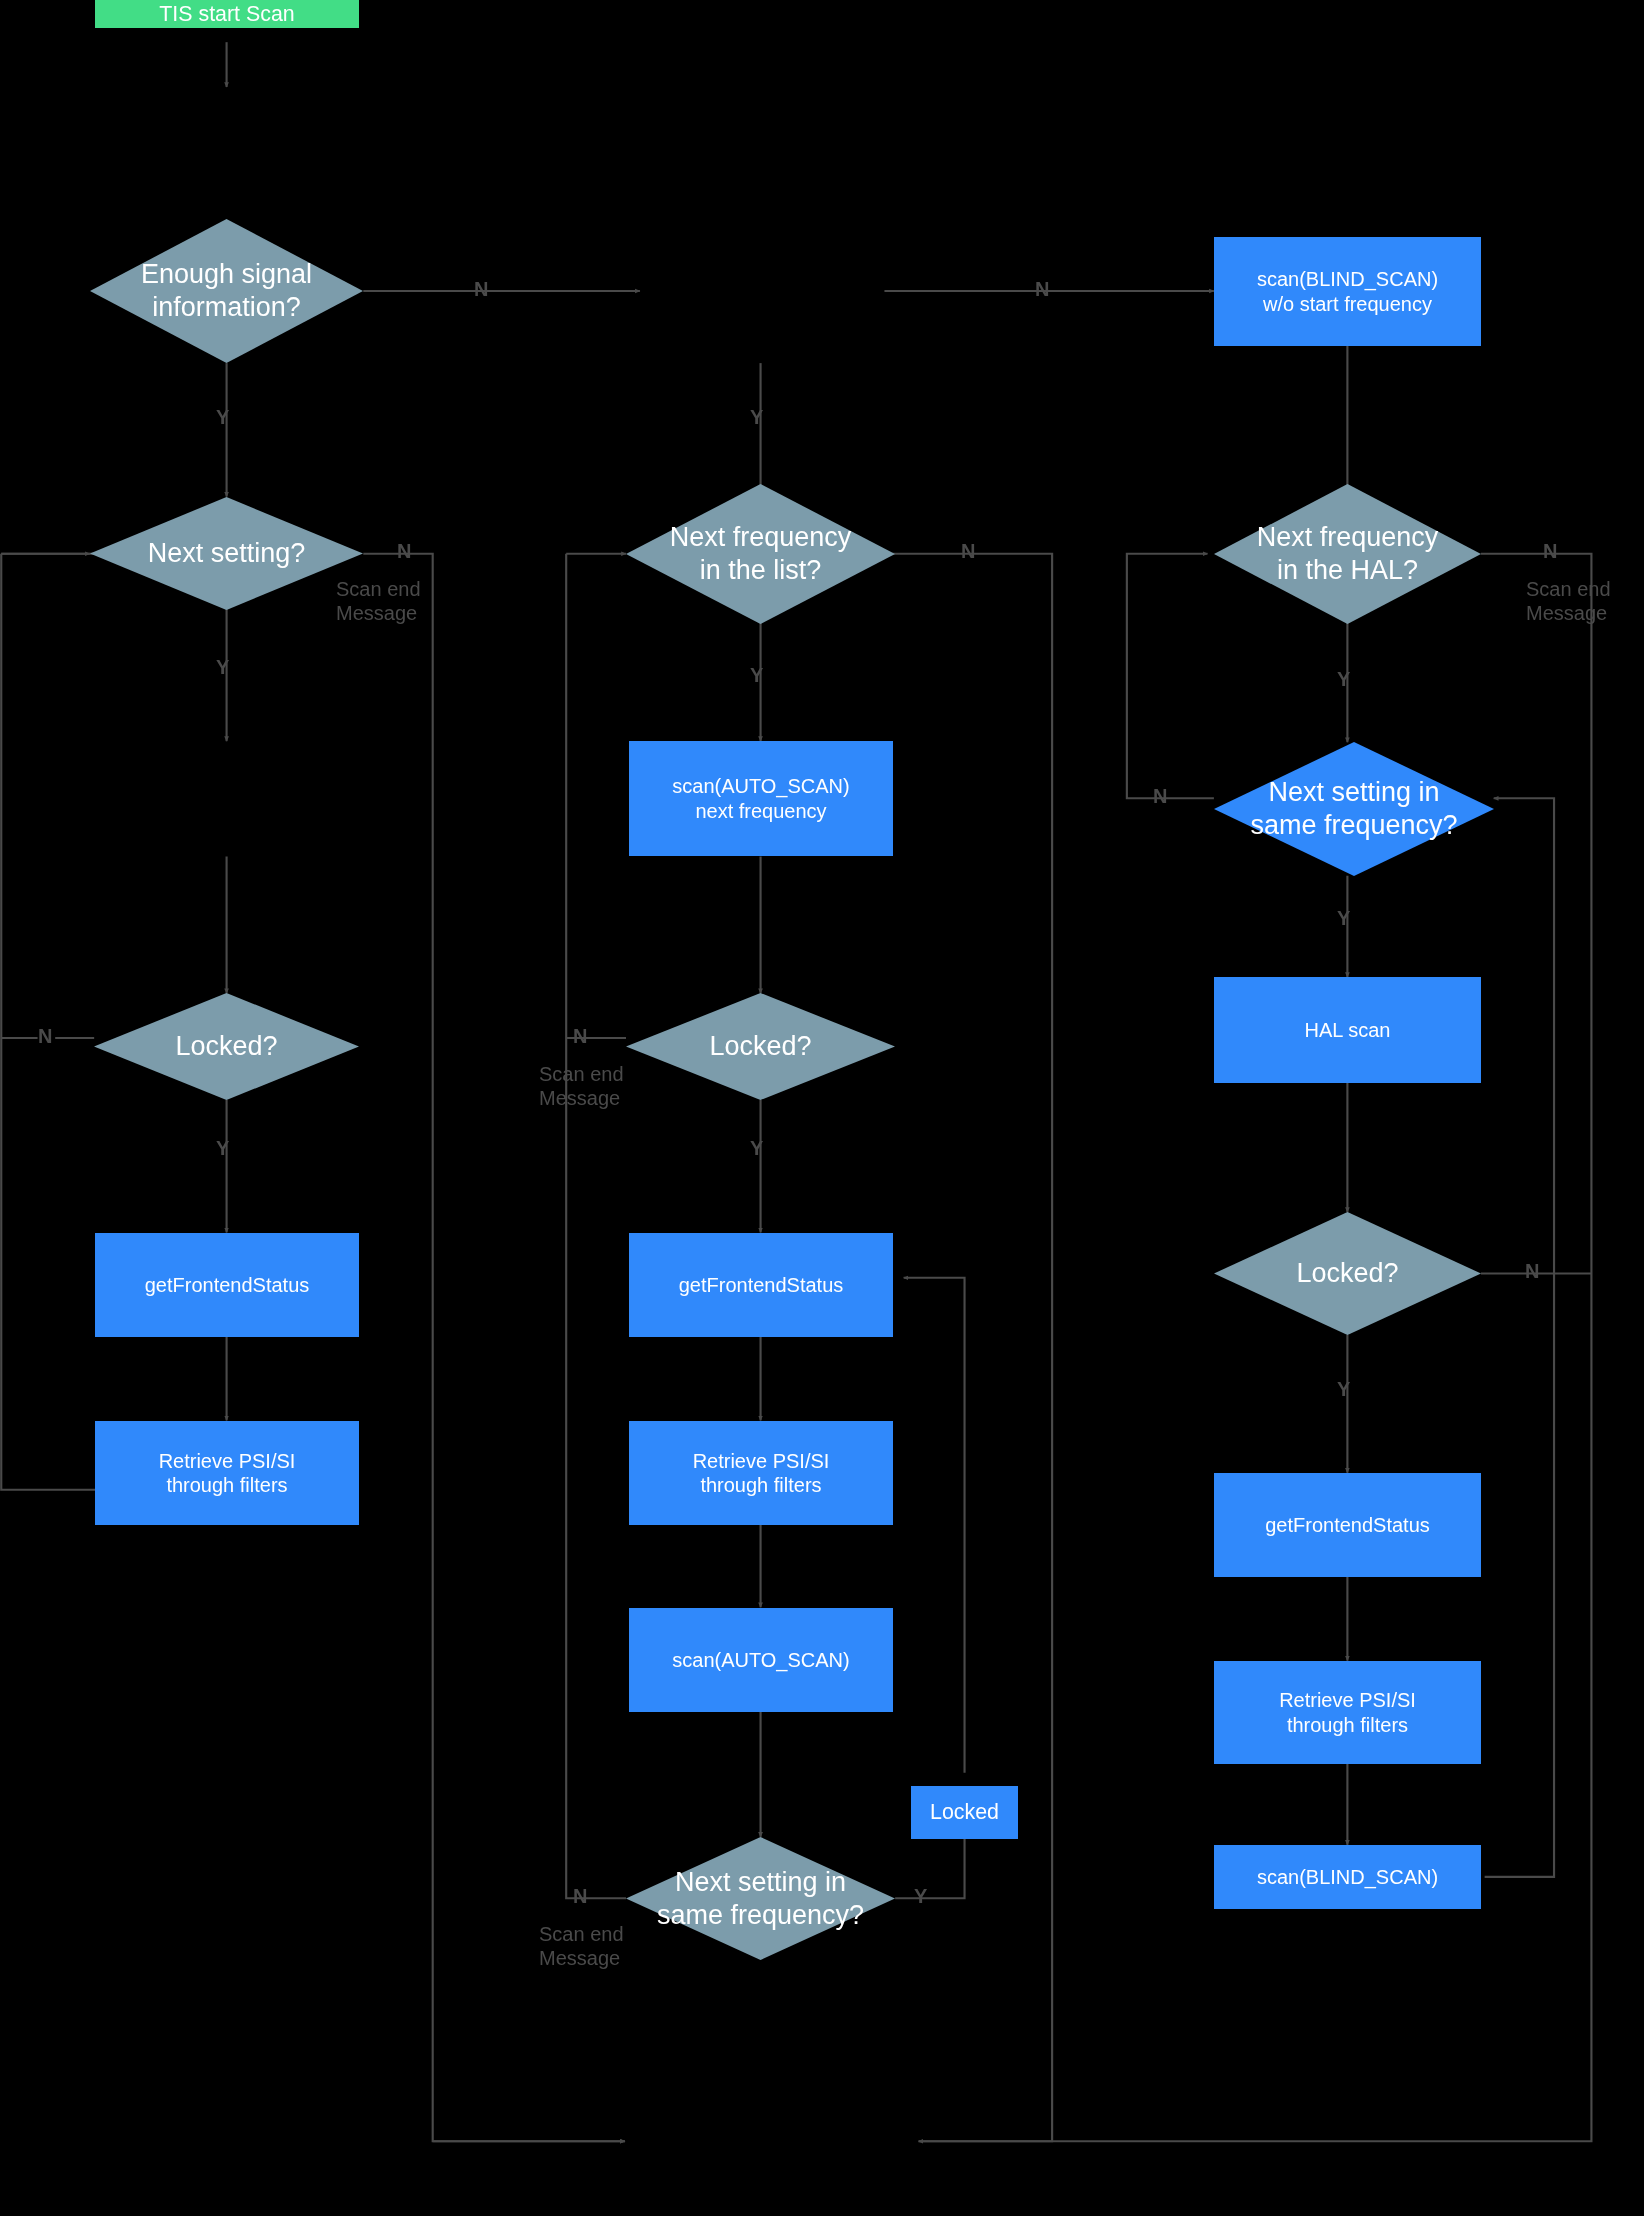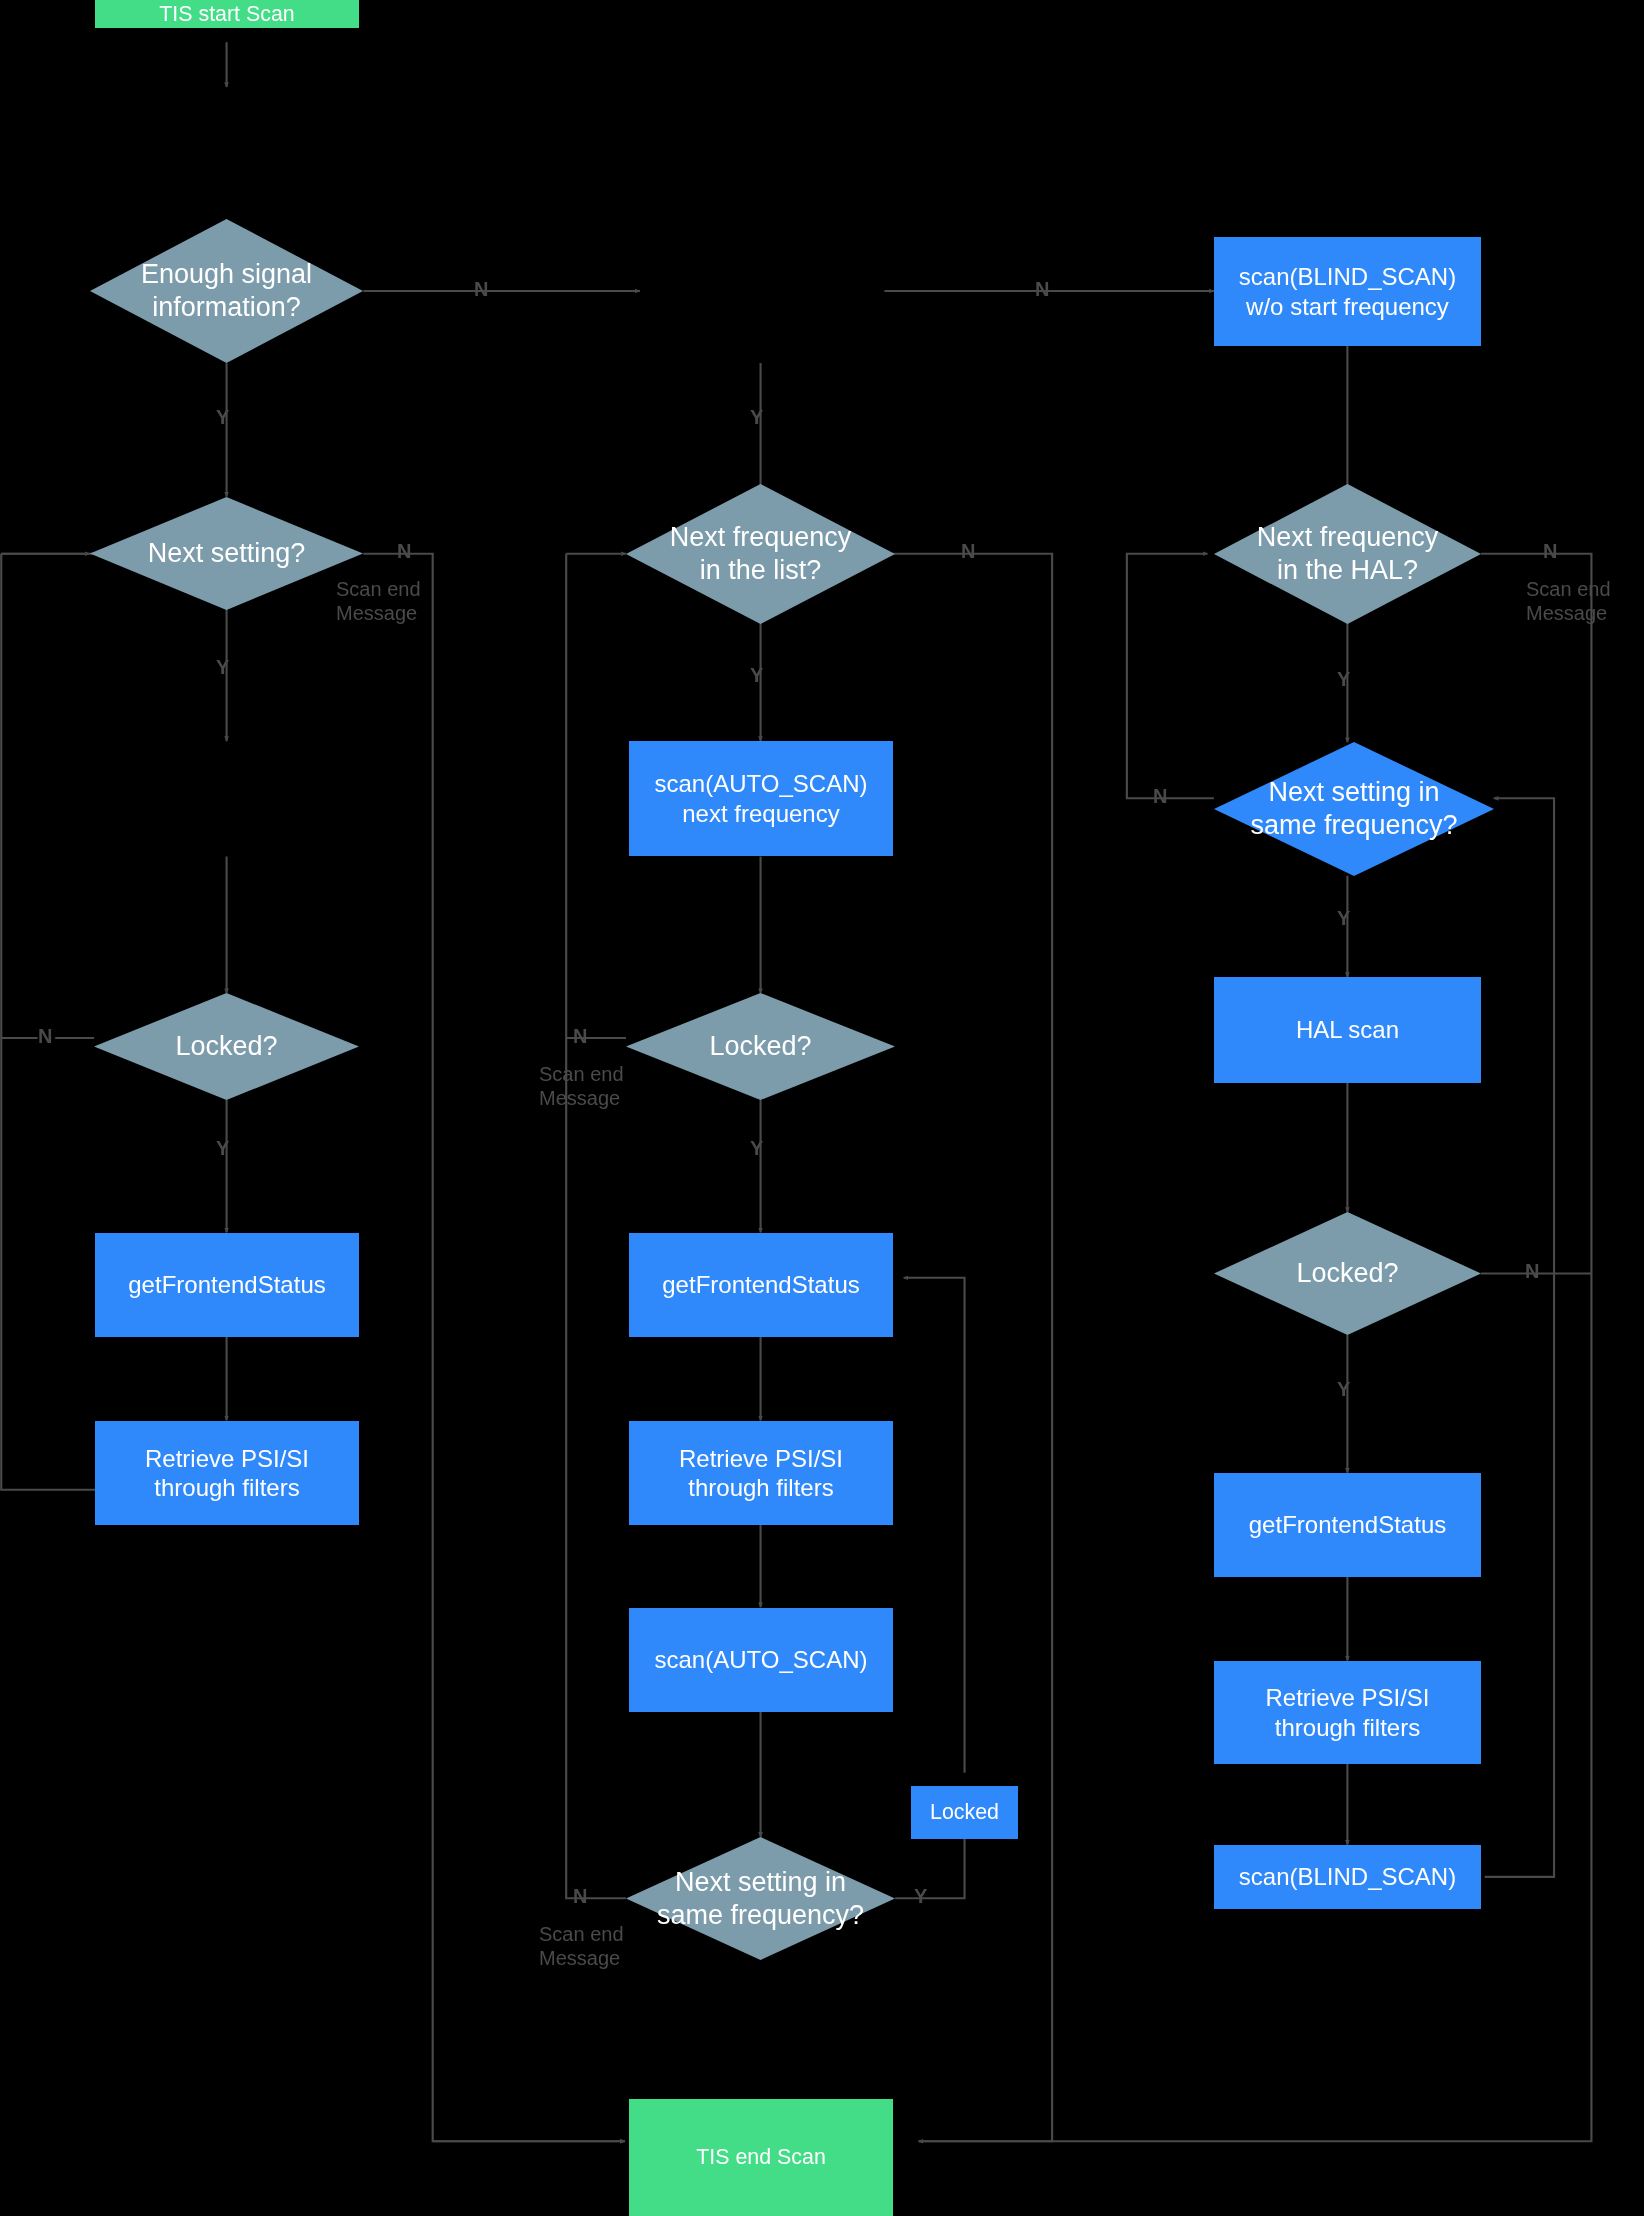--- a/index.html
+++ b/index.html
@@ -13,21 +13,21 @@
   svg#wires{position:absolute;left:0;top:0;width:1645px;height:2216px;}
   .node{
     position:absolute;
     display:flex;align-items:center;justify-content:center;
     text-align:center;
     color:#ffffff;
     line-height:1.22;
     white-space:pre-line;
     box-sizing:border-box;
   }
-  .proc{ font-size:24px; }
+  .proc{ font-size:20px; }
   .term{ font-size:21.4px; }
   .dec{ background:transparent; }
   .dec .dtext{position:relative;z-index:2;font-size:27px;padding:0 5.3px;}
   .dshape{position:absolute;left:0;top:0;width:100%;height:100%;z-index:1;}
   .edgelabel{
     position:absolute;color:#4a4a4a;font-weight:bold;font-size:20px;
     font-family:"Liberation Sans","DejaVu Sans",sans-serif;
     line-height:1.0;
   }
   .notelabel{
@@ -245,23 +245,20 @@
         <polygon points="252,0 504,115 252,230 0,115" fill="#7c9cab"></polygon>
       </svg>
     <span class="dtext">Next setting in
 same frequency?</span>
   </div>
 
   <div class="node proc" style="left:1214px;top:1845px;width:267px;height:64px;background:#3089fb;">
     <span>scan(BLIND_SCAN)</span>
   </div>
 
-  <div class="node term" style="left:629px;top:2099px;width:264px;height:117px;background:#42dd86;">
-    <span>TIS end Scan</span>
-  </div>
 
   <div class="edgelabel" style="left:474px;top:279px;">N</div>
   <div class="edgelabel" style="left:216px;top:407px;">Y</div>
 
   <div class="edgelabel" style="left:1035px;top:279px;">N</div>
   <div class="edgelabel" style="left:750px;top:407px;">Y</div>
 
   <div class="edgelabel" style="left:397px;top:541px;">N</div>
   <div class="notelabel" style="left:336px;top:578px;">Scan end
 Message</div>

